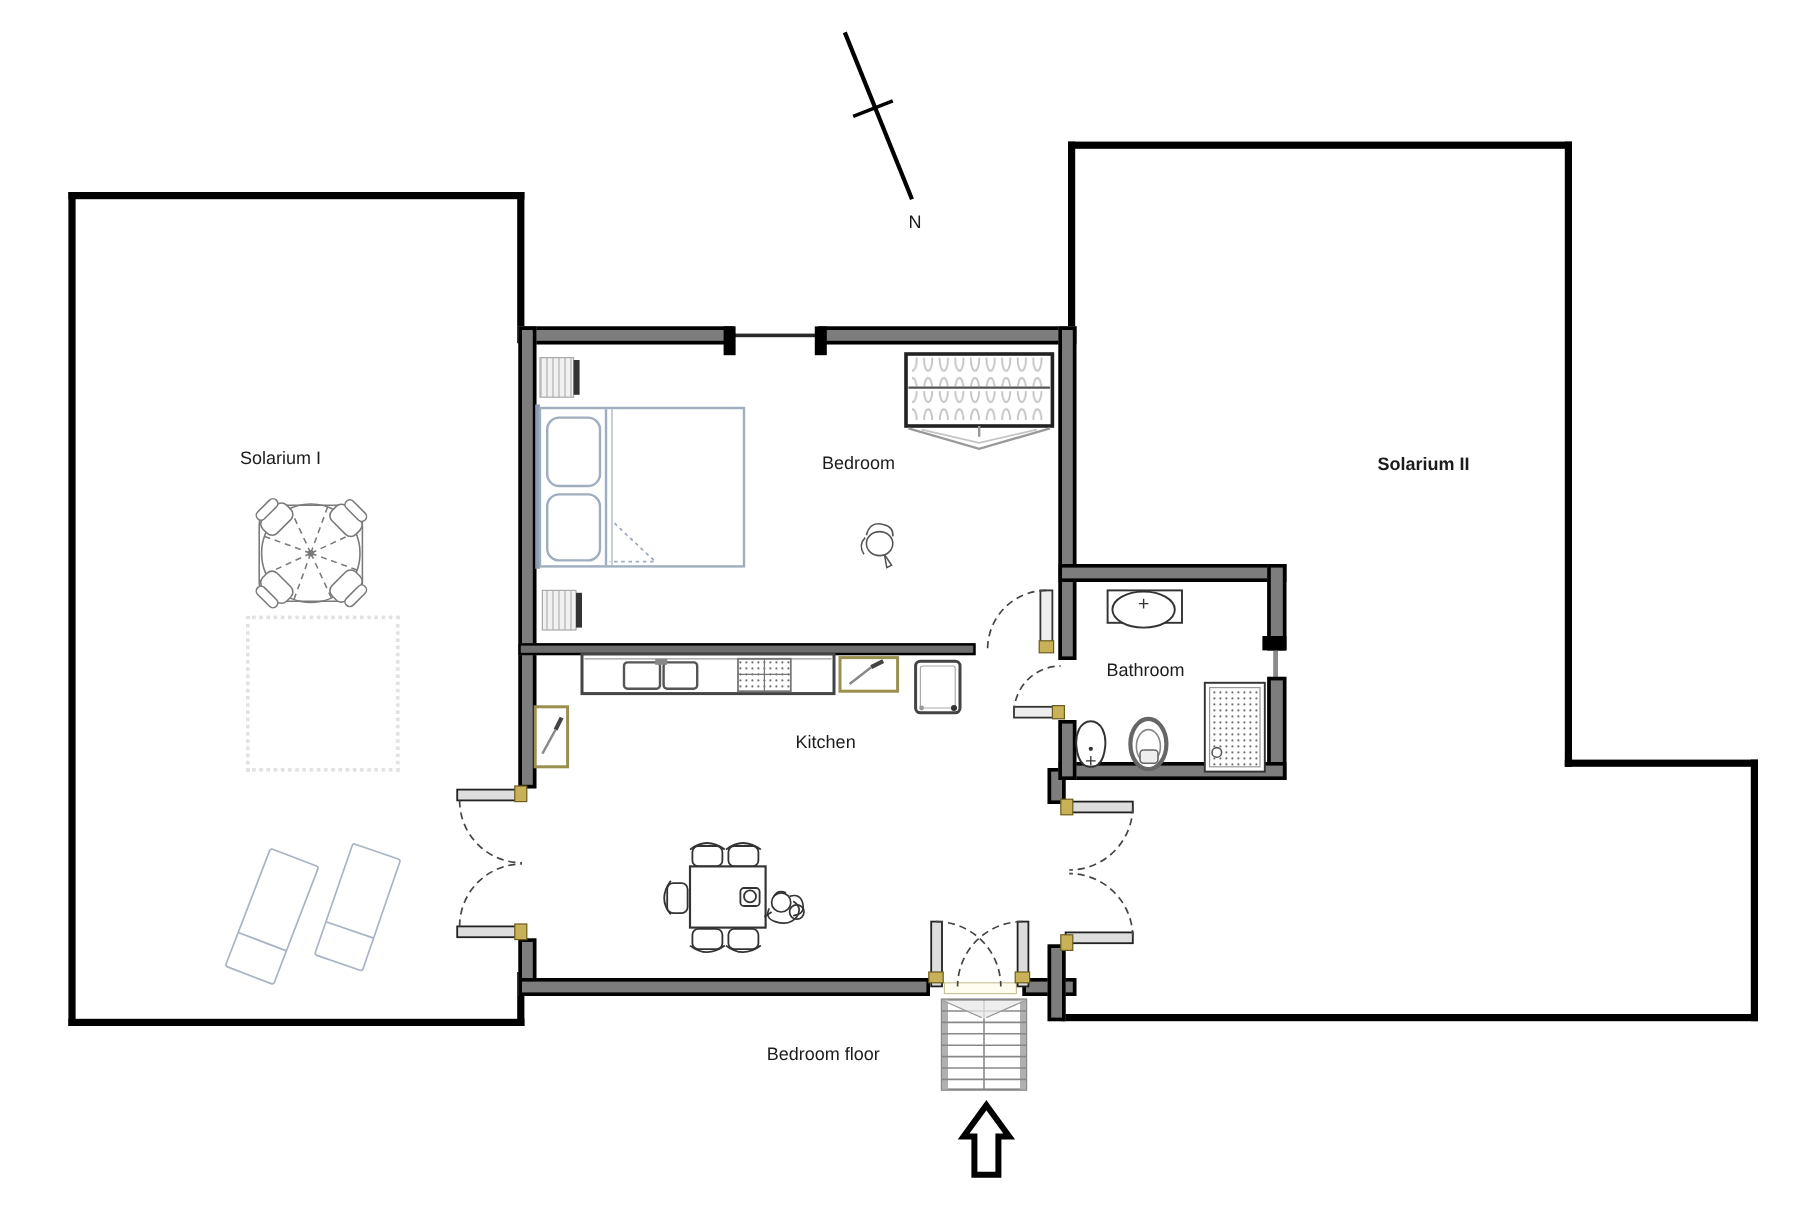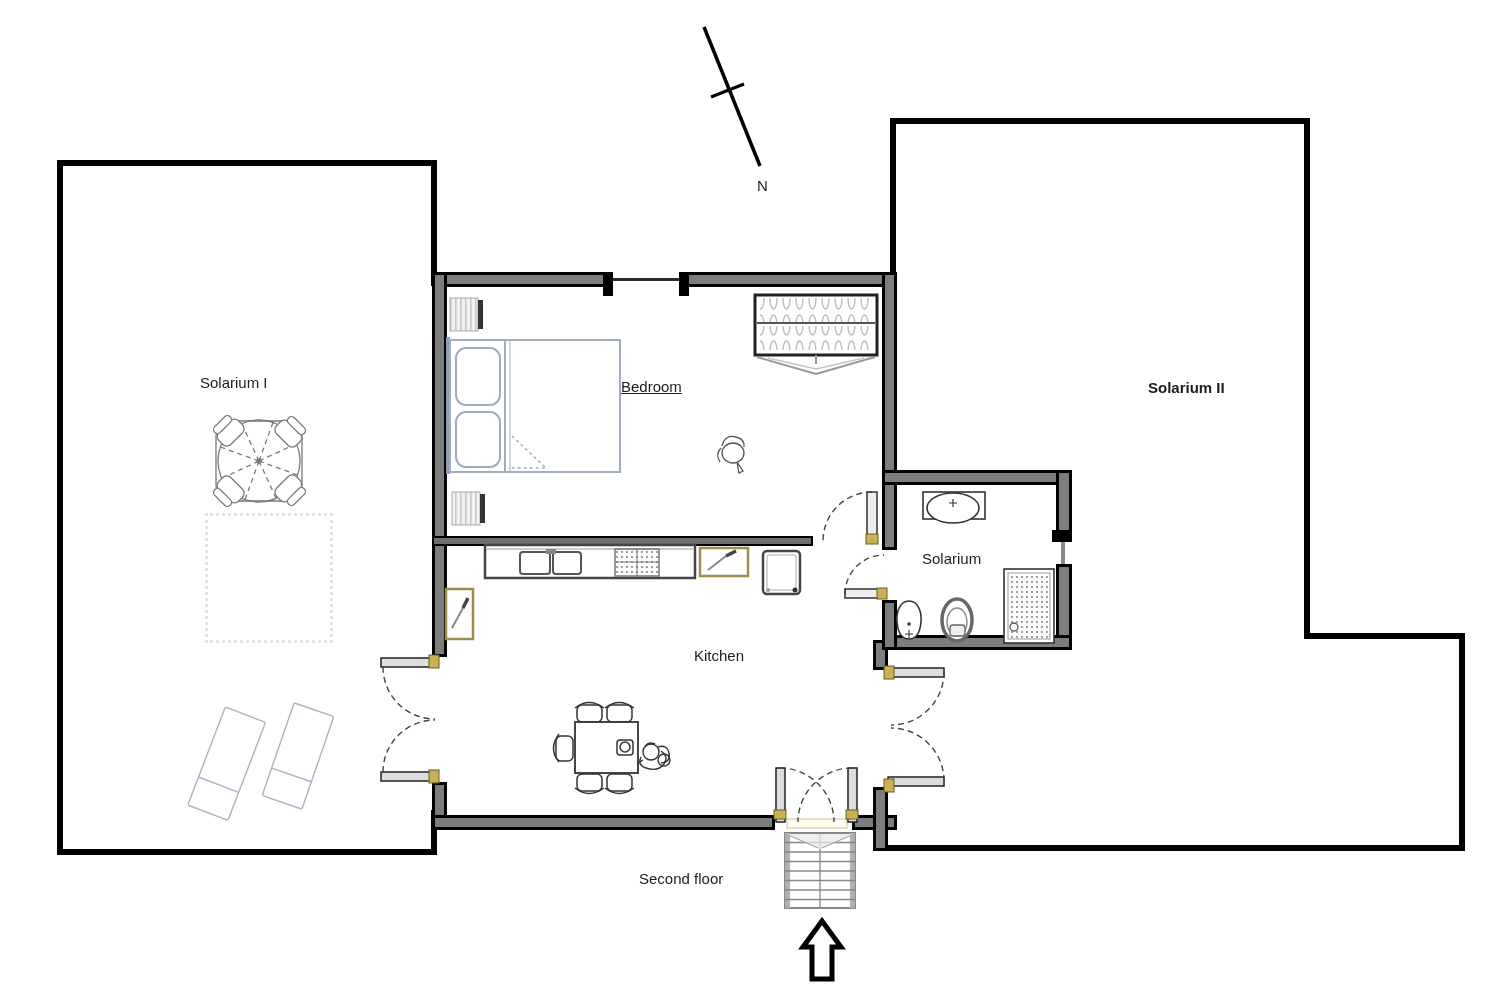--- a/index.html
+++ b/index.html
@@ -280,20 +280,20 @@
       <polygon points="786,834 854,834 820,849" fill="#e8e8e8" opacity="0.75"></polygon>
       <line x1="786" y1="834" x2="818" y2="848" stroke="#999" stroke-width="1"></line>
       <line x1="854" y1="834" x2="822" y2="848" stroke="#999" stroke-width="1"></line>
     </g>
     <g>
       <polygon points="822,921 841,947 832,947 832,979 812,979 812,947 803,947" fill="#fff" stroke="#000" stroke-width="5" stroke-linejoin="miter"></polygon>
     </g>
   </svg>
 
   <div class="lbl" style="left:200px;top:374px;text-align:right;">Solarium I</div>
-  <div class="lbl" style="left:621px;top:378px;text-decoration:underline;">Bedroom</div>
+  <div class="lbl" style="left:685px;top:378px;">Bedroom</div>
   <div class="lbl" style="left:1148px;top:379px;font-weight:bold;">Solarium II</div>
-  <div class="lbl" style="left:922px;top:550px;">Solarium</div>
-  <div class="lbl" style="left:663px;top:647px;margin-left:31px;">Kitchen</div>
-  <div class="lbl" style="left:639px;top:870px;">Second floor</div>
+  <div class="lbl" style="left:922px;top:550px;">Bathroom</div>
+  <div class="lbl" style="left:663px;top:610px;">Kitchen</div>
+  <div class="lbl" style="left:639px;top:870px;">Bedroom floor</div>
   <div class="lbl" style="left:757px;top:177px;">N</div>
 
 </div>
 
 </body></html>

